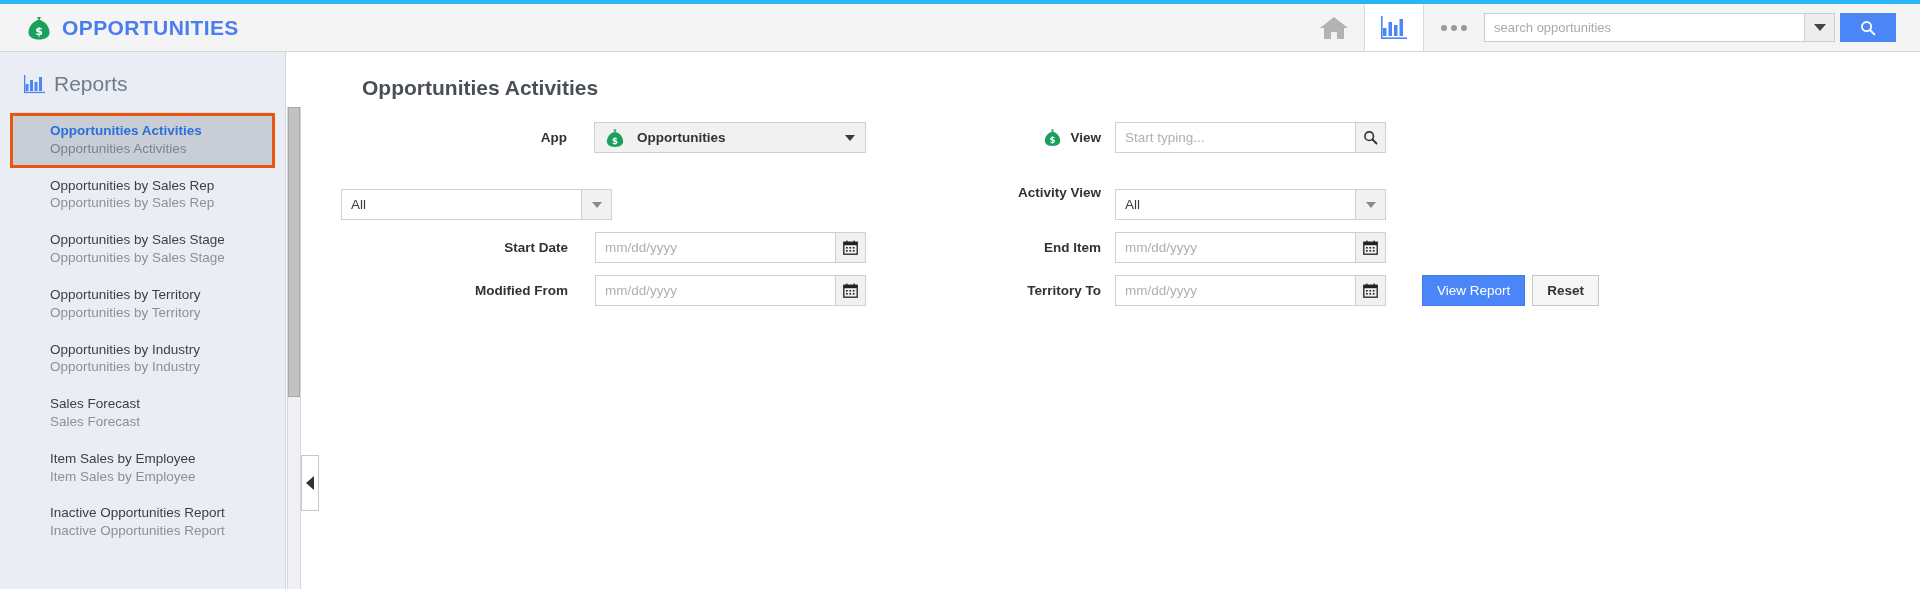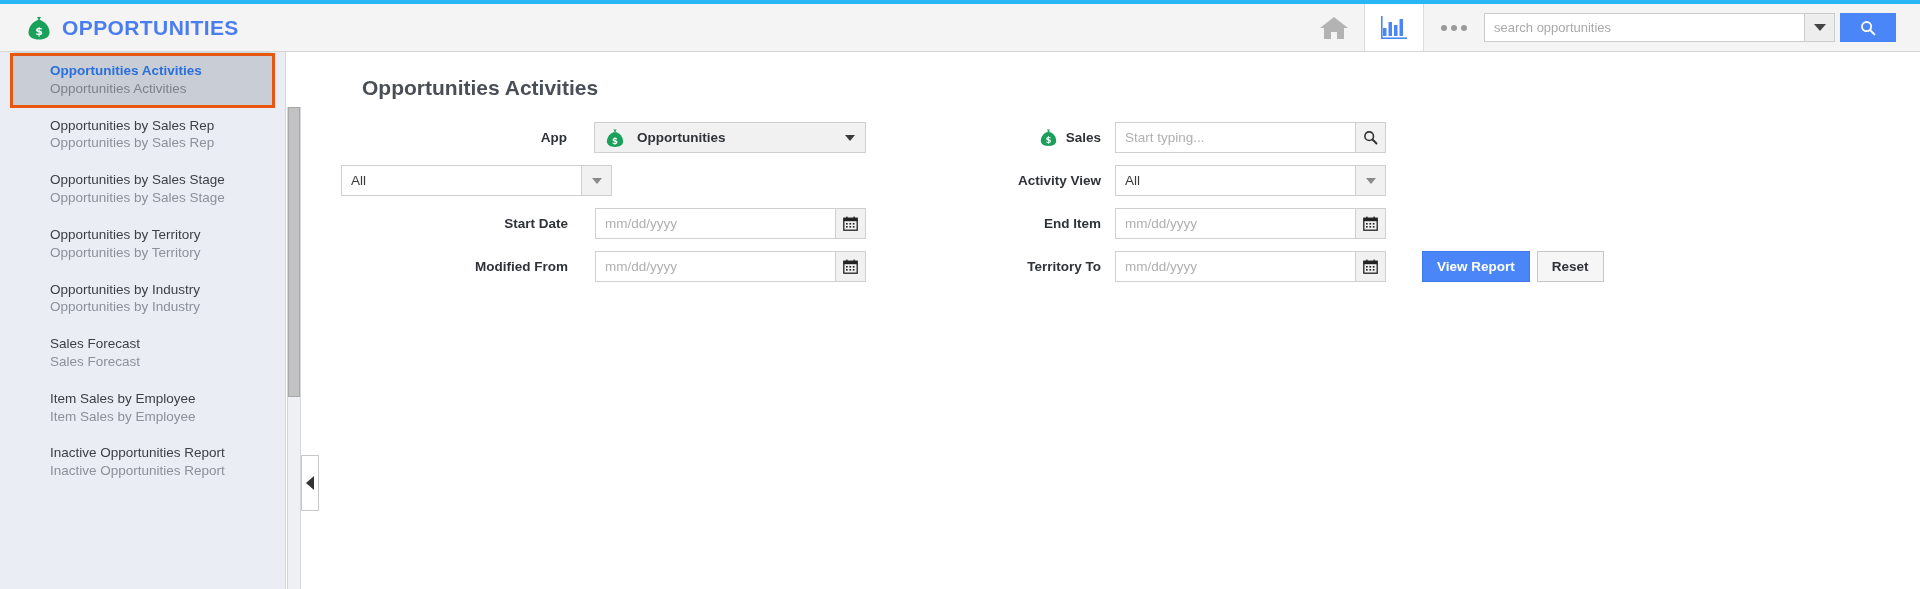--- a/index.html
+++ b/index.html
@@ -148,21 +148,21 @@
     position: relative;
   }
   .app-select .ap-icon { width: 20px; height: 20px; margin-right: 12px; display:block; }
   .app-select .ap-text { font-size: 13.5px; color: #2f3338; font-weight: bold; }
   .app-select .ap-caret {
     position: absolute; right: 10px; top: 12px;
     width: 0; height: 0; border-left: 5px solid transparent; border-right: 5px solid transparent;
     border-top: 6px solid #3a3a3a;
   }
 
-  .combo { display: flex; align-items: center; }
+  .combo { display: flex; align-items: center; margin-top: 24px; }
   .combo-input {
     width: 240px; height: 31px; border: 1px solid #cfcfcf; border-right: none;
     background: #fff; font-size: 13.5px; color: #3a3a3a; padding: 0 9px; outline: none;
     font-family: "Liberation Sans", sans-serif;
   }
   .combo-btn {
     width: 31px; height: 31px; border: 1px solid #cfcfcf; background: #f1f1f1;
     display: flex; align-items: center; justify-content: center; cursor: pointer;
   }
   .combo-caret {
@@ -186,21 +186,21 @@
   .icon-addon {
     width: 31px; height: 31px; border: 1px solid #cfcfcf; background: #f1f1f1;
     display: flex; align-items: center; justify-content: center; cursor: pointer;
   }
   .cal-icon { width: 15px; height: 15px; display:block; }
   .mag-dark { width: 15px; height: 15px; display:block; }
 
   .actions { display: flex; align-items: center; gap: 7px; margin-left: 36px; }
   .btn-primary {
     background: #4a86f7; color: #ffffff; border: 1px solid #3f79e8;
-    font-size: 13.5px; font-weight: bold; padding: 0 14px; height: 31px;
+    font-size: 13.5px; font-weight: normal; padding: 0 14px; height: 31px;
     cursor: pointer; font-family: "Liberation Sans", sans-serif;
   }
   .btn-default {
     background: #f6f6f6; color: #2f3338; border: 1px solid #c6c6c6;
     font-size: 13.5px; font-weight: bold; padding: 0 14px; height: 31px;
     cursor: pointer; font-family: "Liberation Sans", sans-serif;
   }
 </style>
 </head>
 <body>
@@ -261,20 +261,33 @@
           <svg class="mag" viewBox="0 0 16 16" xmlns="http://www.w3.org/2000/svg">
             <circle cx="6.6" cy="6.6" r="4.6" fill="none" stroke="#ffffff" stroke-width="1.8"></circle>
             <line x1="10.2" y1="10.2" x2="14.4" y2="14.4" stroke="#ffffff" stroke-width="2" stroke-linecap="round"></line>
           </svg>
         </span>
       </button>
     </div>
   </div>
 
   <div class="sidebar">
+    <div class="reports-head">
+      <span class="rh-icon">
+        <svg class="rh-icon" viewBox="0 0 21 19" xmlns="http://www.w3.org/2000/svg">
+          <rect x="1.5" y="9" width="3" height="7" fill="#4a86f7"></rect>
+          <rect x="6" y="5" width="3" height="11" fill="#4a86f7"></rect>
+          <rect x="10.5" y="7" width="3" height="9" fill="#4a86f7"></rect>
+          <rect x="15" y="2" width="3" height="14" fill="#4a86f7"></rect>
+          <rect x="0" y="0" width="1.3" height="18" fill="#4a86f7"></rect>
+          <rect x="0" y="16.8" width="21" height="1.3" fill="#4a86f7"></rect>
+        </svg>
+      </span>
+      <span class="rh-text">Reports</span>
+    </div>
     <div class="divider-line"></div>
     <ul class="report-list" id="report-list">
         <li class="report-item selected">
           <span class="r-title">Opportunities Activities</span>
           <span class="r-sub">Opportunities Activities</span>
         </li>
         <li class="report-item">
           <span class="r-title">Opportunities by Sales Rep</span>
           <span class="r-sub">Opportunities by Sales Rep</span>
         </li>
@@ -338,21 +351,21 @@
 
         <div class="col right">
           <div class="flabel">
             <span class="lbl-icon">
               <svg class="lbl-icon" viewBox="0 0 19 19" xmlns="http://www.w3.org/2000/svg">
                 <path d="M8 1.4 L11 1.4 L9.9 3.3 L11.8 4.4 L7.2 4.4 L9.1 3.3 Z" fill="#1f9d55"></path>
                 <path d="M9.5 4 C13.9 4 17.2 8.8 17.2 12.8 C17.2 16.3 13.9 18 9.5 18 C5.1 18 1.8 16.3 1.8 12.8 C1.8 8.8 5.1 4 9.5 4 Z" fill="#19a05a"></path>
                 <text x="9.5" y="14.8" font-size="8" font-family="DejaVu Sans, sans-serif" font-weight="bold" fill="#ffffff" text-anchor="middle">$</text>
               </svg>
             </span>
-            <span>Sales</span>
+            <span>View</span>
           </div>
           <div class="field">
             <input class="text-input" type="text" placeholder="Start typing..." style="">
             <div class="icon-addon">
               <span class="mag-dark">
                 <svg class="mag-dark" viewBox="0 0 15 15" xmlns="http://www.w3.org/2000/svg">
                   <circle cx="6.2" cy="6.2" r="4.3" fill="none" stroke="#333333" stroke-width="1.6"></circle>
                   <line x1="9.5" y1="9.5" x2="13.5" y2="13.5" stroke="#333333" stroke-width="1.9" stroke-linecap="round"></line>
                 </svg>
               </span>

